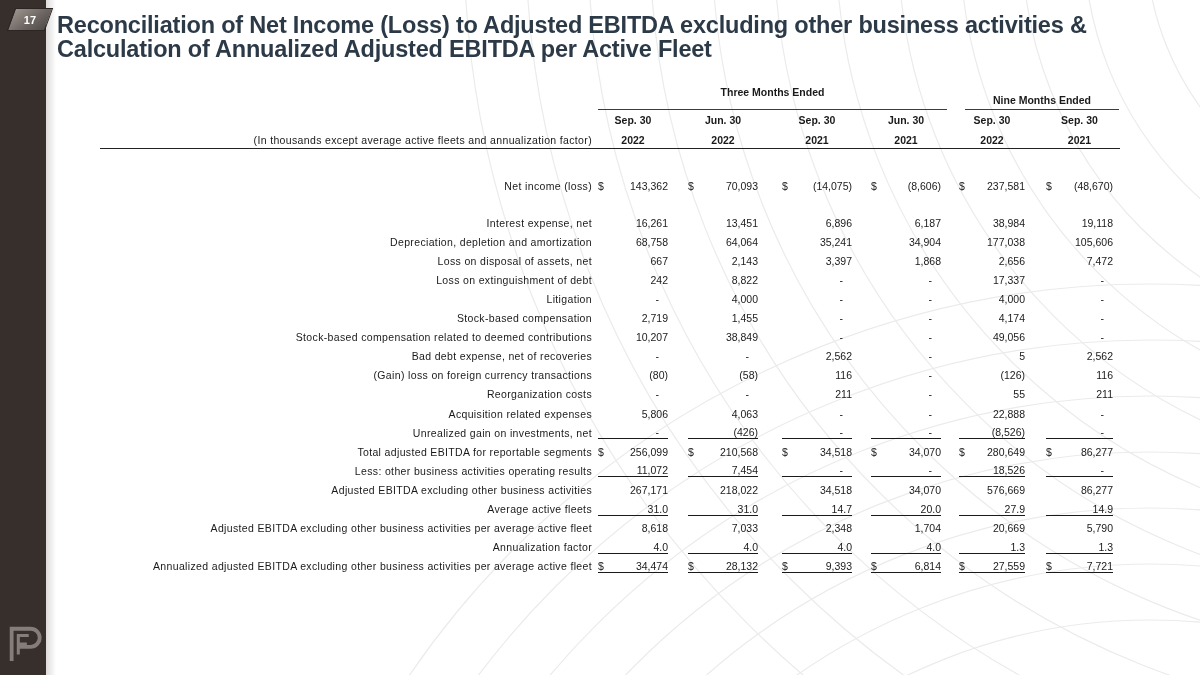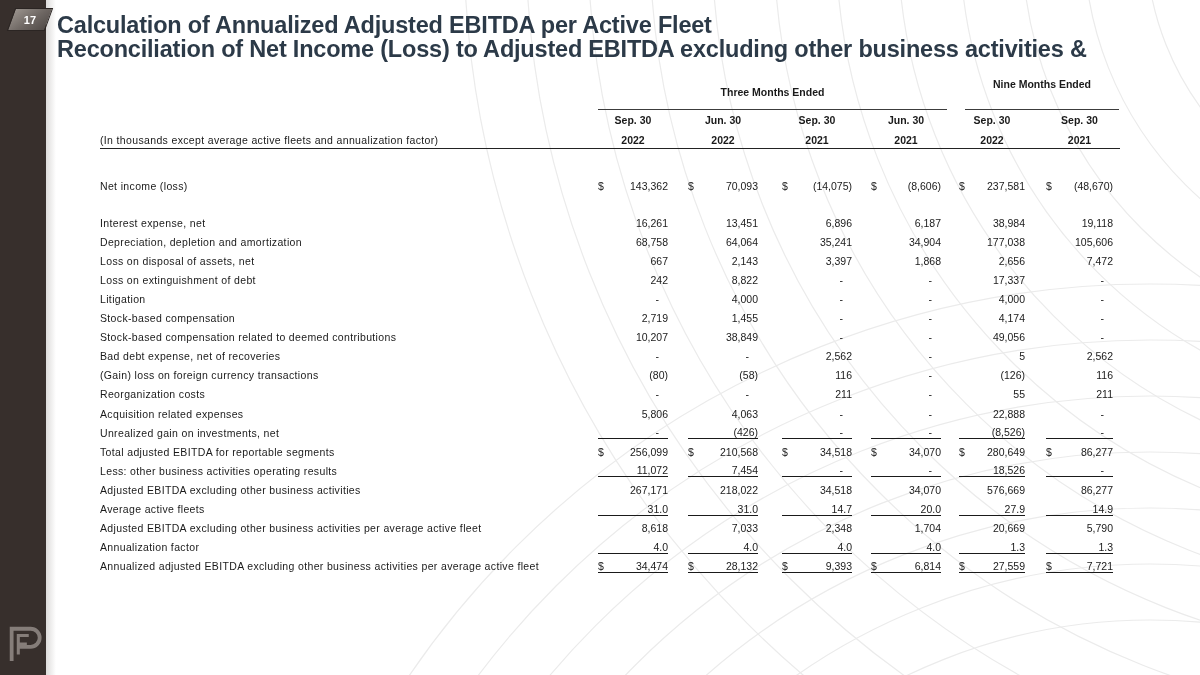--- a/index.html
+++ b/index.html
@@ -20,38 +20,38 @@
   .logo { position:absolute; left:5px; bottom:10px; width:38px; height:44px; z-index:4; }
 
   
   .title { position:absolute; left:57px; top:13px; width:1135px; z-index:2;
     color:#2c3a48; font-weight:bold; font-size:23.5px; line-height:1.04; letter-spacing:-0.2px; }
 
   
   .tablewrap { position:absolute; left:100px; top:92px; width:1020px; z-index:2;
     color:#1a1a1a; font-size:10.5px; }
   .trow { display:flex; align-items:flex-end; }
-  .lbl { width:492px; letter-spacing:0.35px; white-space:nowrap; }
+  .lbl { width:492px; letter-spacing:0.35px; white-space:nowrap;text-align:right; }
   .cell { display:flex; justify-content:space-between; align-items:flex-end; white-space:nowrap; }
   .c1 { width:70px; margin-left:6px; }
   .c2 { width:70px; margin-left:20px; }
   .c3 { width:70px; margin-left:24px; }
   .c4 { width:70px; margin-left:19px; }
   .c5 { width:66px; margin-left:18px; }
   .c6 { width:67px; margin-left:21px; }
   .val { flex:1; text-align:right; }
   .val.dash { padding-right:9px; }
   .dollar { width:10px; text-align:left; }
 
   
   .grouprow { display:flex; height:18px; align-items:flex-end; }
   .gspacer { width:498px; }
   .group1 { width:349px; border-bottom:1.6px solid #3c3c3c; text-align:center; font-weight:bold; padding-bottom:11px; }
   .ggap { width:18px; }
-  .group2 { width:154px; border-bottom:1.6px solid #3c3c3c; text-align:center; font-weight:bold; padding-bottom:19px; }
+  .group2 { width:154px; border-bottom:1.6px solid #3c3c3c; text-align:center; font-weight:bold; padding-bottom:3px; }
   .monthrow { height:20px; align-items:center; }
   .monthrow .cell, .yearrow .cell { justify-content:center; font-weight:bold; }
   .yearrow { height:19px; border-bottom:1.4px solid #222222; padding-bottom:2px; align-items:flex-end; }
   .yearrow .lbl { letter-spacing:0.35px; }
 
   
   .brow { height:19.1px; align-items:center; }
   .brow.first { margin-top:27px; margin-bottom:18px; }
   .brow.rule .cell { border-bottom:1.3px solid #1a1a1a; }
   .brow.lastrule .cell { border-bottom:1.6px solid #1a1a1a; }
@@ -93,22 +93,22 @@
 <div class="page-badge">
   <span>17</span>
 </div>
 
 <svg class="logo" viewBox="0 0 40 46" xmlns="http://www.w3.org/2000/svg">
   <path d="M7 42 V8 H27 a9.5 9.5 0 0 1 0 19 H14" fill="none" stroke="#857d79" stroke-width="4"></path>
   <path d="M14 35 V15 H25 M14 24 H23" fill="none" stroke="#857d79" stroke-width="3.2"></path>
 </svg>
 
 <div class="title">
+  <div>Reconciliation of Net Income (Loss) to Adjusted EBITDA excluding other business activities &amp;</div>
   <div>Calculation of Annualized Adjusted EBITDA per Active Fleet</div>
-  <div>Reconciliation of Net Income (Loss) to Adjusted EBITDA excluding other business activities &amp;</div>
 </div>
 
 <div class="tablewrap">
   <div class="trow grouprow">
     <div class="gspacer"></div>
     <div class="group1">Three Months Ended</div>
     <div class="ggap"></div>
     <div class="group2">Nine Months Ended</div>
   </div>
   <div class="trow monthrow" id="month-row">

